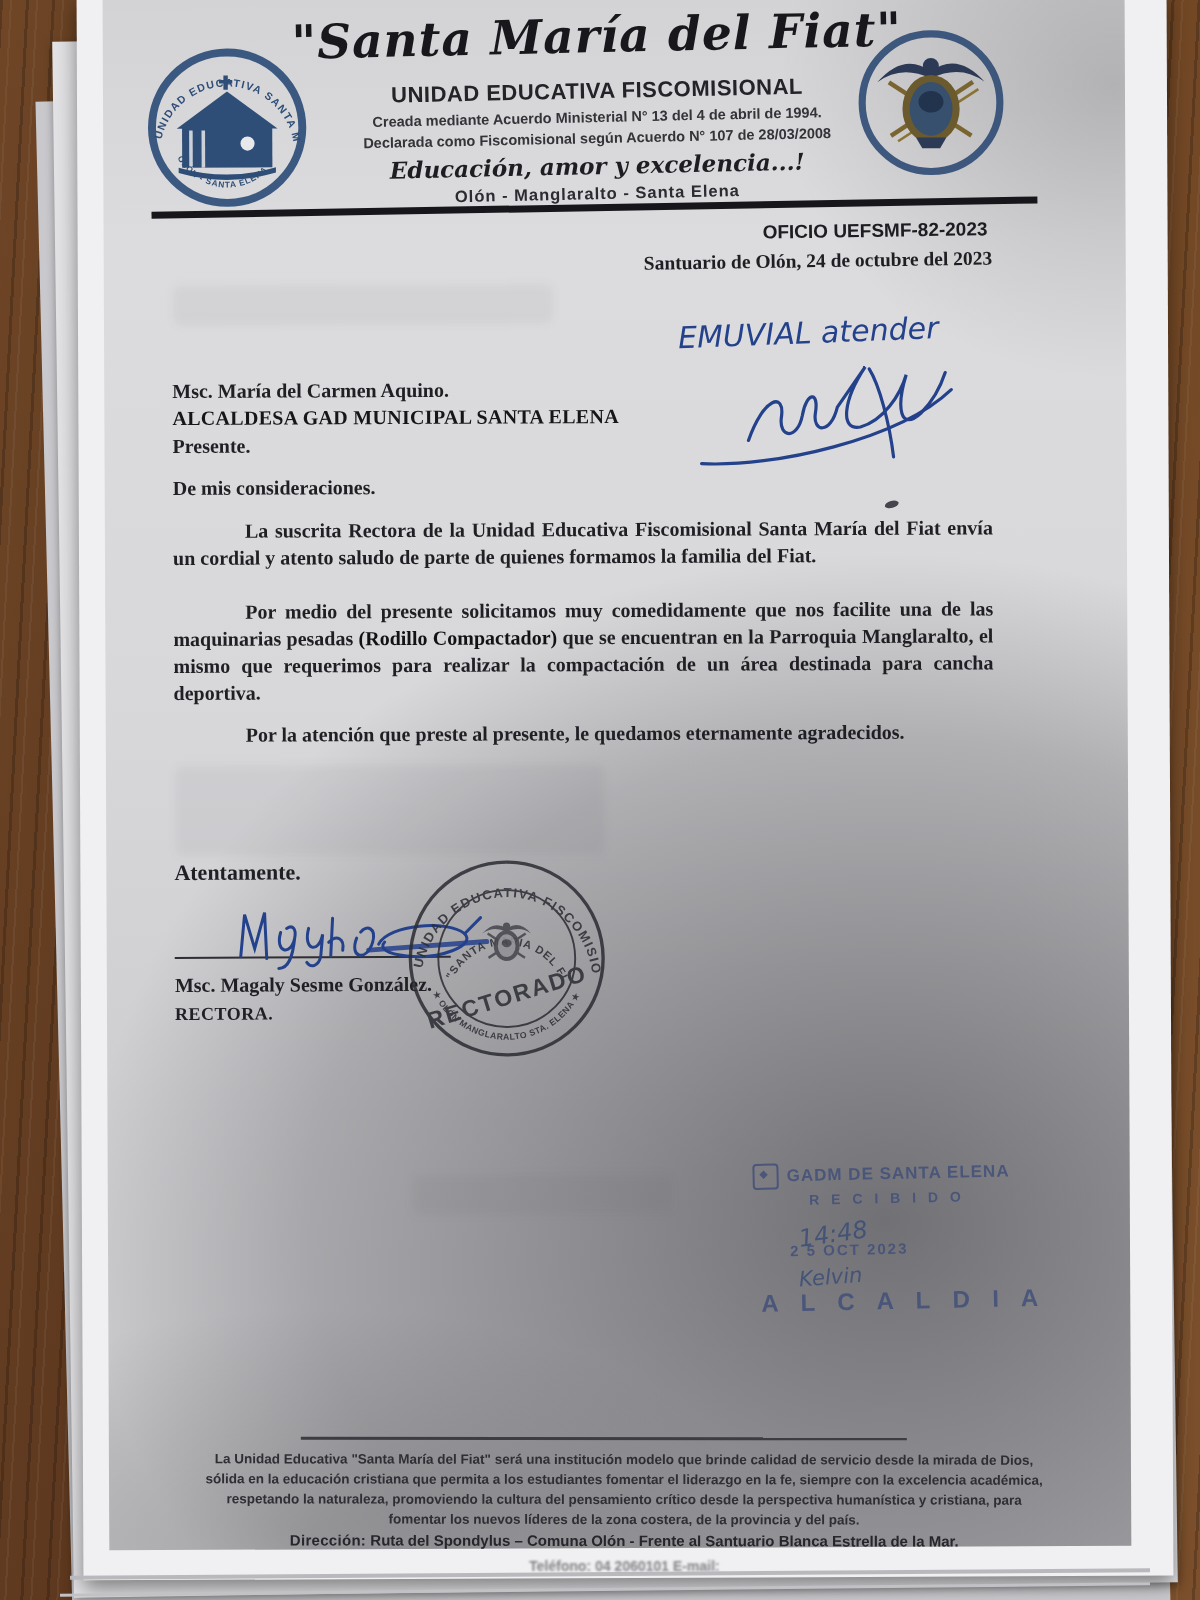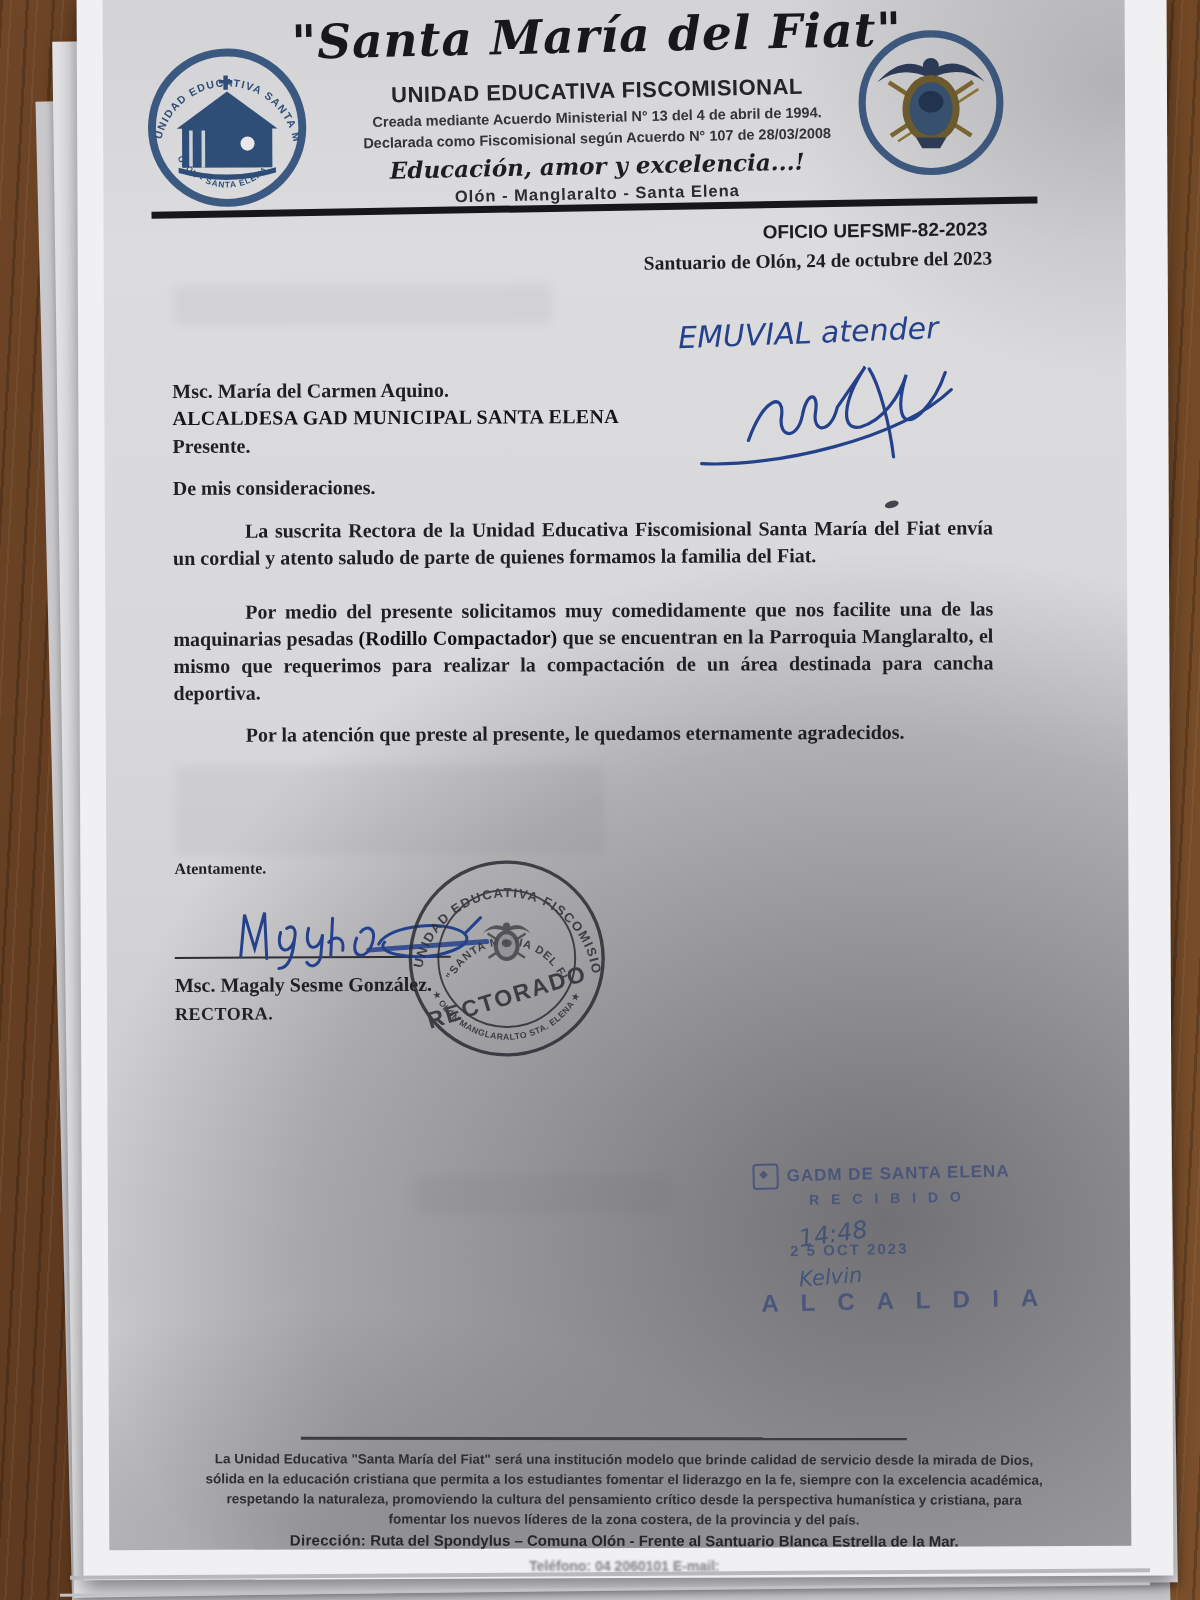--- a/index.html
+++ b/index.html
@@ -142,21 +142,21 @@
   <div class="abs" style="left:94px;top:384px;width:560px;">
     <div style="font-size:20px;font-weight:700;" class="ink">Msc. María del Carmen Aquino.</div>
     <div style="font-size:20px;font-weight:700;letter-spacing:0.3px;margin-top:4px;color:#161619;">ALCALDESA GAD MUNICIPAL SANTA ELENA</div>
     <div style="font-size:20px;font-weight:700;margin-top:5px;" class="ink">Presente.</div>
   </div>
   <div class="abs ink" style="left:94px;top:481px;font-size:20px;font-weight:700;">De mis consideraciones.</div>
 
   <div class="abs body-text indent" style="left:94px;top:522px;width:820px;">La suscrita Rectora de la Unidad Educativa Fiscomisional Santa María del Fiat envía un cordial y atento saludo de parte de quienes formamos la familia del Fiat.</div>
   <div class="abs body-text indent" style="left:94px;top:603px;width:820px;"><span>Por medio del presente solicitamos muy comedidamente que nos facilite una de las maquinarias pesadas </span><span style="font-weight:700;color:#121215;">(Rodillo Compactador)</span><span> que se encuentran en la Parroquia Manglaralto, el mismo que requerimos para realizar la compactación de un área destinada para cancha deportiva.</span></div>
   <div class="abs body-text indent" style="left:94px;top:726px;width:820px;">Por la atención que preste al presente, le quedamos eternamente agradecidos.</div>
-  <div class="abs ink" style="left:94px;top:864px;font-size:16px;font-weight:700;">Atentamente.</div>
+  <div class="abs ink" style="left:94px;top:864px;font-size:22px;font-weight:700;">Atentamente.</div>
 
   <div class="abs sig-line" style="left:94px;top:961px;width:276px;"></div>
   <div class="abs" style="left:148px;top:903px;width:280px;height:72px;">
     <svg viewBox="0 0 280 72" width="280" height="72">
       <g fill="none" stroke="#24418c" stroke-width="3" stroke-linecap="round">
         <path d="M12,58 L16,16 L26,50 L36,14 L38,60"></path>
         <path d="M52,34 C46,54 62,58 66,40 C68,30 64,26 58,30 M66,40 C64,58 60,70 50,70"></path>
         <path d="M80,30 C74,52 90,56 94,36 L92,58 C90,68 82,70 78,64"></path>
         <path d="M104,20 L102,58 M100,44 C108,36 116,40 114,52"></path>
         <path d="M128,40 C120,60 138,64 144,44 C148,30 138,26 132,34"></path>

